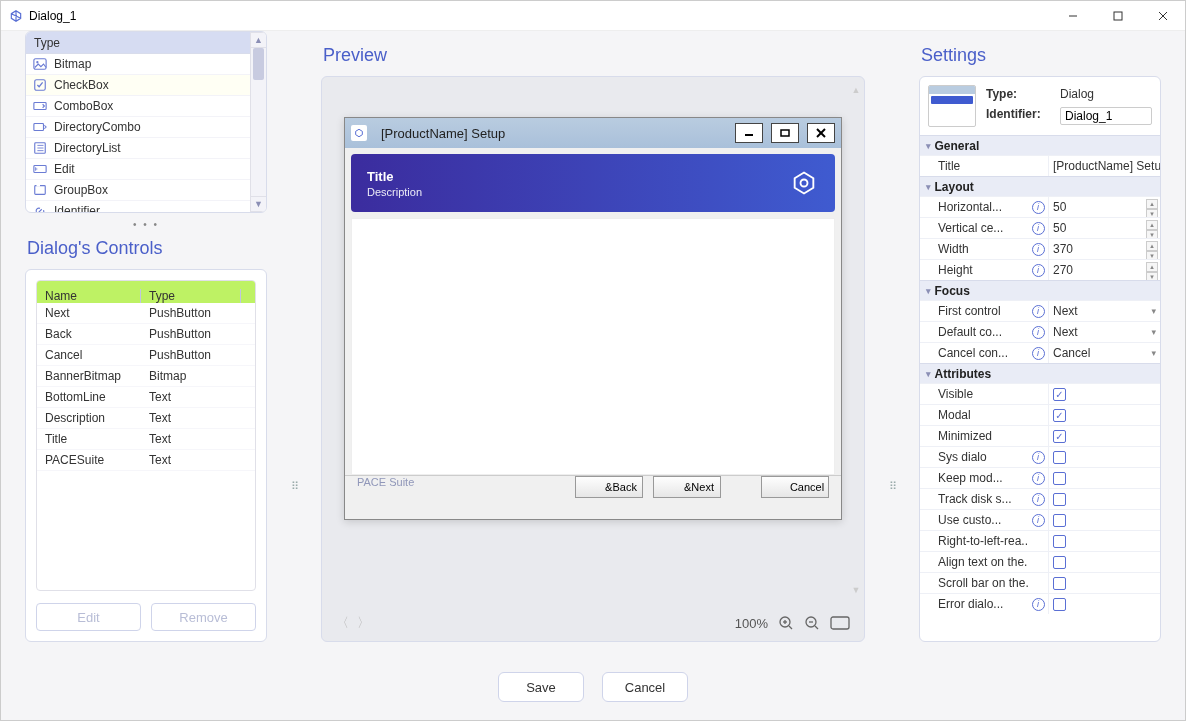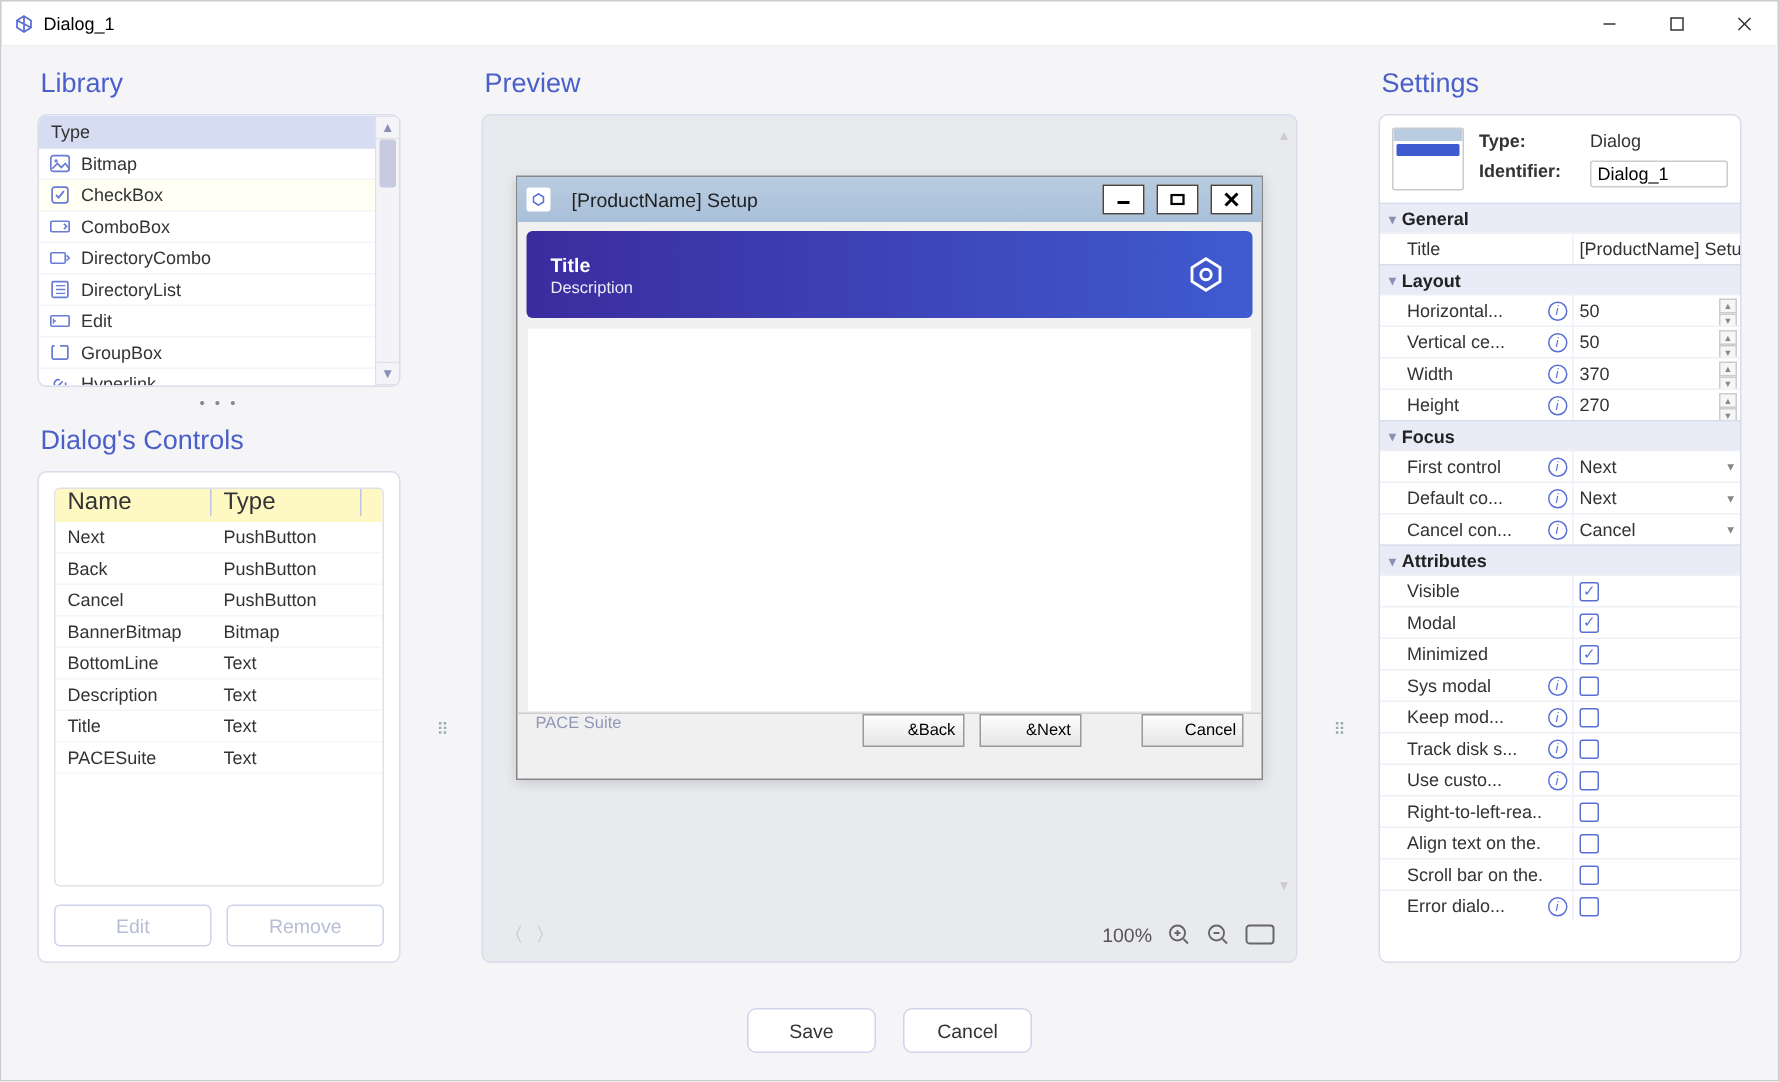--- a/index.html
+++ b/index.html
@@ -25,21 +25,21 @@
 .lib-row.sel { background: #fffff4; }
 .lib-icon { width: 16px; height: 16px; color: #6b7cd4; display: flex; align-items: center; justify-content: center; }
 .lib-scroll { width: 16px; display: flex; flex-direction: column; border-left: 1px solid #e0e0e8; }
 .lib-scroll .arrow { height: 16px; display: flex; align-items: center; justify-content: center; color: #8b8fb5; font-size: 9px; border-bottom: 1px solid #e0e0e8; border-top: 1px solid #e0e0e8; cursor: pointer; background: #f3f3f8; }
 .lib-scroll .track { flex: 1; background: #f3f3f8; position: relative; }
 .lib-scroll .thumb { position: absolute; top: 0; left: 2px; right: 2px; height: 32px; background: #c8cbe0; border-radius: 2px; }
 .dots-sep { text-align: center; color: #888; font-size: 10px; letter-spacing: 2px; padding: 6px 0 2px 0; }
 .dialog-controls-title { color: #4a5fc9; font-size: 18px; font-weight: 500; padding: 6px 0 10px 2px; }
 .controls-panel { flex: 1; display: flex; flex-direction: column; padding: 10px; }
 .ctrl-table { border: 1px solid #e0e0e8; border-radius: 4px; flex: 1; overflow: hidden; display: flex; flex-direction: column; }
-.ctrl-header { background: #fef9c3; height: 22px; display: flex; align-items: flex-start; font-size: 16px; color: #333; }
+.ctrl-header { background: #bef264; height: 22px; display: flex; align-items: flex-end; font-size: 12px; color: #333; }
 .ctrl-header .col { display: flex; align-items: center; padding-left: 8px; border-right: 1px solid #bfc5e0; }
 .col-name { width: 104px; }
 .col-type { flex: 1; }
 .ctrl-body { flex: 1; }
 .ctrl-row { height: 21px; display: flex; align-items: center; font-size: 12px; border-bottom: 1px solid #f6f6fa; }
 .ctrl-row .col { padding-left: 8px; }
 .col-handle { width: 14px; border-right: 1px solid #e5e5ee; }
 .ctrl-buttons { display: flex; gap: 10px; margin-top: 12px; }
 .ctrl-btn { flex: 1; height: 28px; border: 1px solid #cfd4ea; border-radius: 4px; background: #fff; color: #b8bdd6; font-size: 13px; cursor: pointer; }
 .splitter-handle { display: flex; align-items: center; justify-content: center; color: #9aa; width: 14px; margin-top: 300px; font-size: 11px; letter-spacing: -2px; }
@@ -118,21 +118,20 @@
             <line x1="9" y1="1" x2="1" y2="9" stroke="#333" stroke-width="1"></line>
           </svg>
         </div>
     </div>
   </div>
 
   <div class="content">
     <div class="cols">
 
       <div class="col-left">
-        <div class="section-title">Library</div>
         <div class="panel library-panel">
           <div class="library-list">
             <div class="library-header">Type</div>
             <div class="library-inner">
               <div class="lib-row">
                   <span class="lib-icon">
                     <svg width="14" height="14" viewBox="0 0 16 16">
                       <rect x="1" y="2" width="14" height="12" rx="2" fill="none" stroke="#6b7cd4" stroke-width="1.3"></rect>
                       <circle cx="5" cy="6" r="1.3" fill="#6b7cd4"></circle>
                       <path d="M2 12 L6 8 L9 11 L12 8 L15 12" fill="none" stroke="#6b7cd4" stroke-width="1.3"></path>
@@ -195,21 +194,21 @@
                     </svg>
                   </span>
                   <span>GroupBox</span>
                 </div>
               <div class="lib-row">
                   <span class="lib-icon">
                     <svg width="14" height="14" viewBox="0 0 16 16">
                       <path d="M6 10 L10 6 M4 9 A3 3 0 0 1 8 5 M8 11 A3 3 0 0 0 12 7" fill="none" stroke="#6b7cd4" stroke-width="1.3"></path>
                     </svg>
                   </span>
-                  <span>Hyperlink</span>
+                  <span>Identifier</span>
                 </div>
             </div>
           </div>
           <div class="lib-scroll">
             <div class="arrow">▲</div>
             <div class="track">
                 <div class="thumb"></div>
               </div>
             <div class="arrow">▼</div>
           </div>
@@ -496,21 +495,21 @@
                 </div>
               </div>
             <div class="prop-row">
                 <div class="prop-label">Minimized</div>
                 <div class="prop-info"></div>
                 <div class="prop-val">
                   <span class="prop-check">✓</span>
                 </div>
               </div>
             <div class="prop-row">
-                <div class="prop-label">Sys modal</div>
+                <div class="prop-label">Sys dialo</div>
                 <div class="prop-info">
                   <span class="ci">i</span>
                 </div>
                 <div class="prop-val">
                   <span class="prop-check"></span>
                 </div>
               </div>
             <div class="prop-row">
                 <div class="prop-label">Keep mod...</div>
                 <div class="prop-info">

